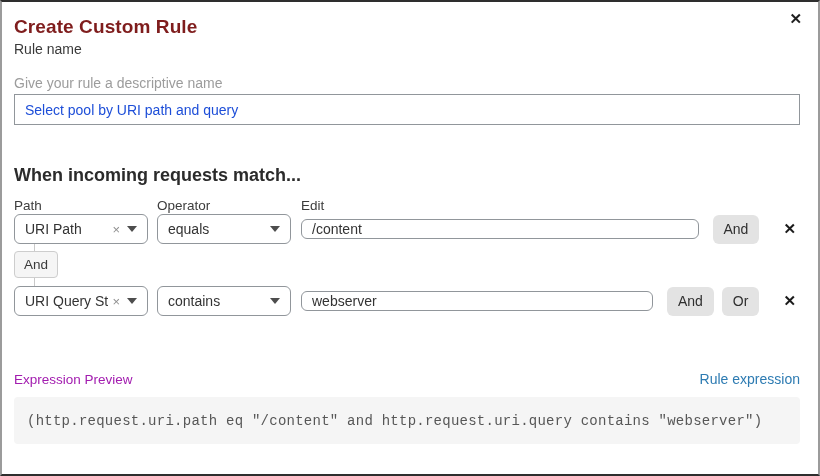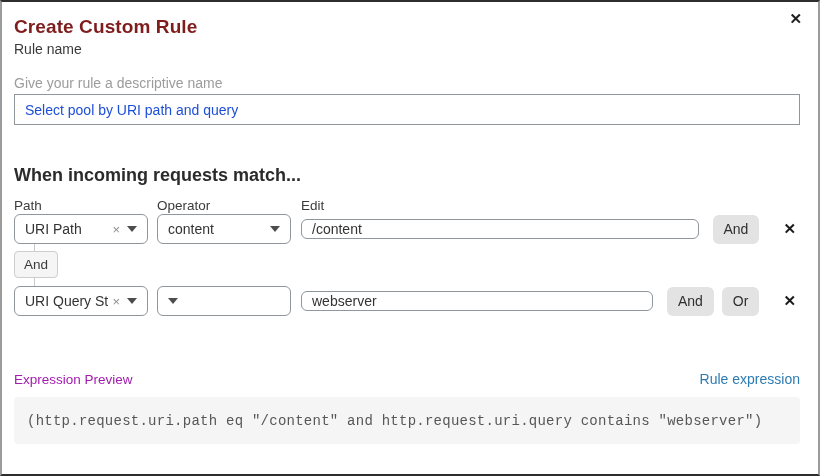--- a/index.html
+++ b/index.html
@@ -108,41 +108,42 @@
   </div>
 
   
   <div class="cond-row">
     <div class="select sel-field">
       <span class="sel-text">URI Path</span>
       <span class="x-remove">×</span>
       <span class="caret"></span>
     </div>
     <div class="select sel-operator">
-      <span class="sel-text">content</span>
+      <span class="sel-text">equals</span>
       <span class="caret"></span>
     </div>
     <input class="val-input" type="text" value="/content" style="">
     <button class="pill-btn and-btn">And</button>
     <button class="del-x">✕</button>
   </div>
 
   
   <div class="connector">
     <div class="conn-badge">And</div>
   </div>
 
   
   <div class="cond-row" style="margin-top:0">
     <div class="select sel-field">
       <span class="sel-text">URI Query St...</span>
       <span class="x-remove">×</span>
       <span class="caret"></span>
     </div>
     <div class="select sel-operator">
+      <span class="sel-text">contains</span>
       <span class="caret"></span>
     </div>
     <input class="val-input" type="text" value="webserver" style="">
     <button class="pill-btn and-btn">And</button>
     <button class="pill-btn or-btn">Or</button>
     <button class="del-x">✕</button>
   </div>
 
   <div class="expr-header">
     <span class="expr-label">Expression Preview</span>

